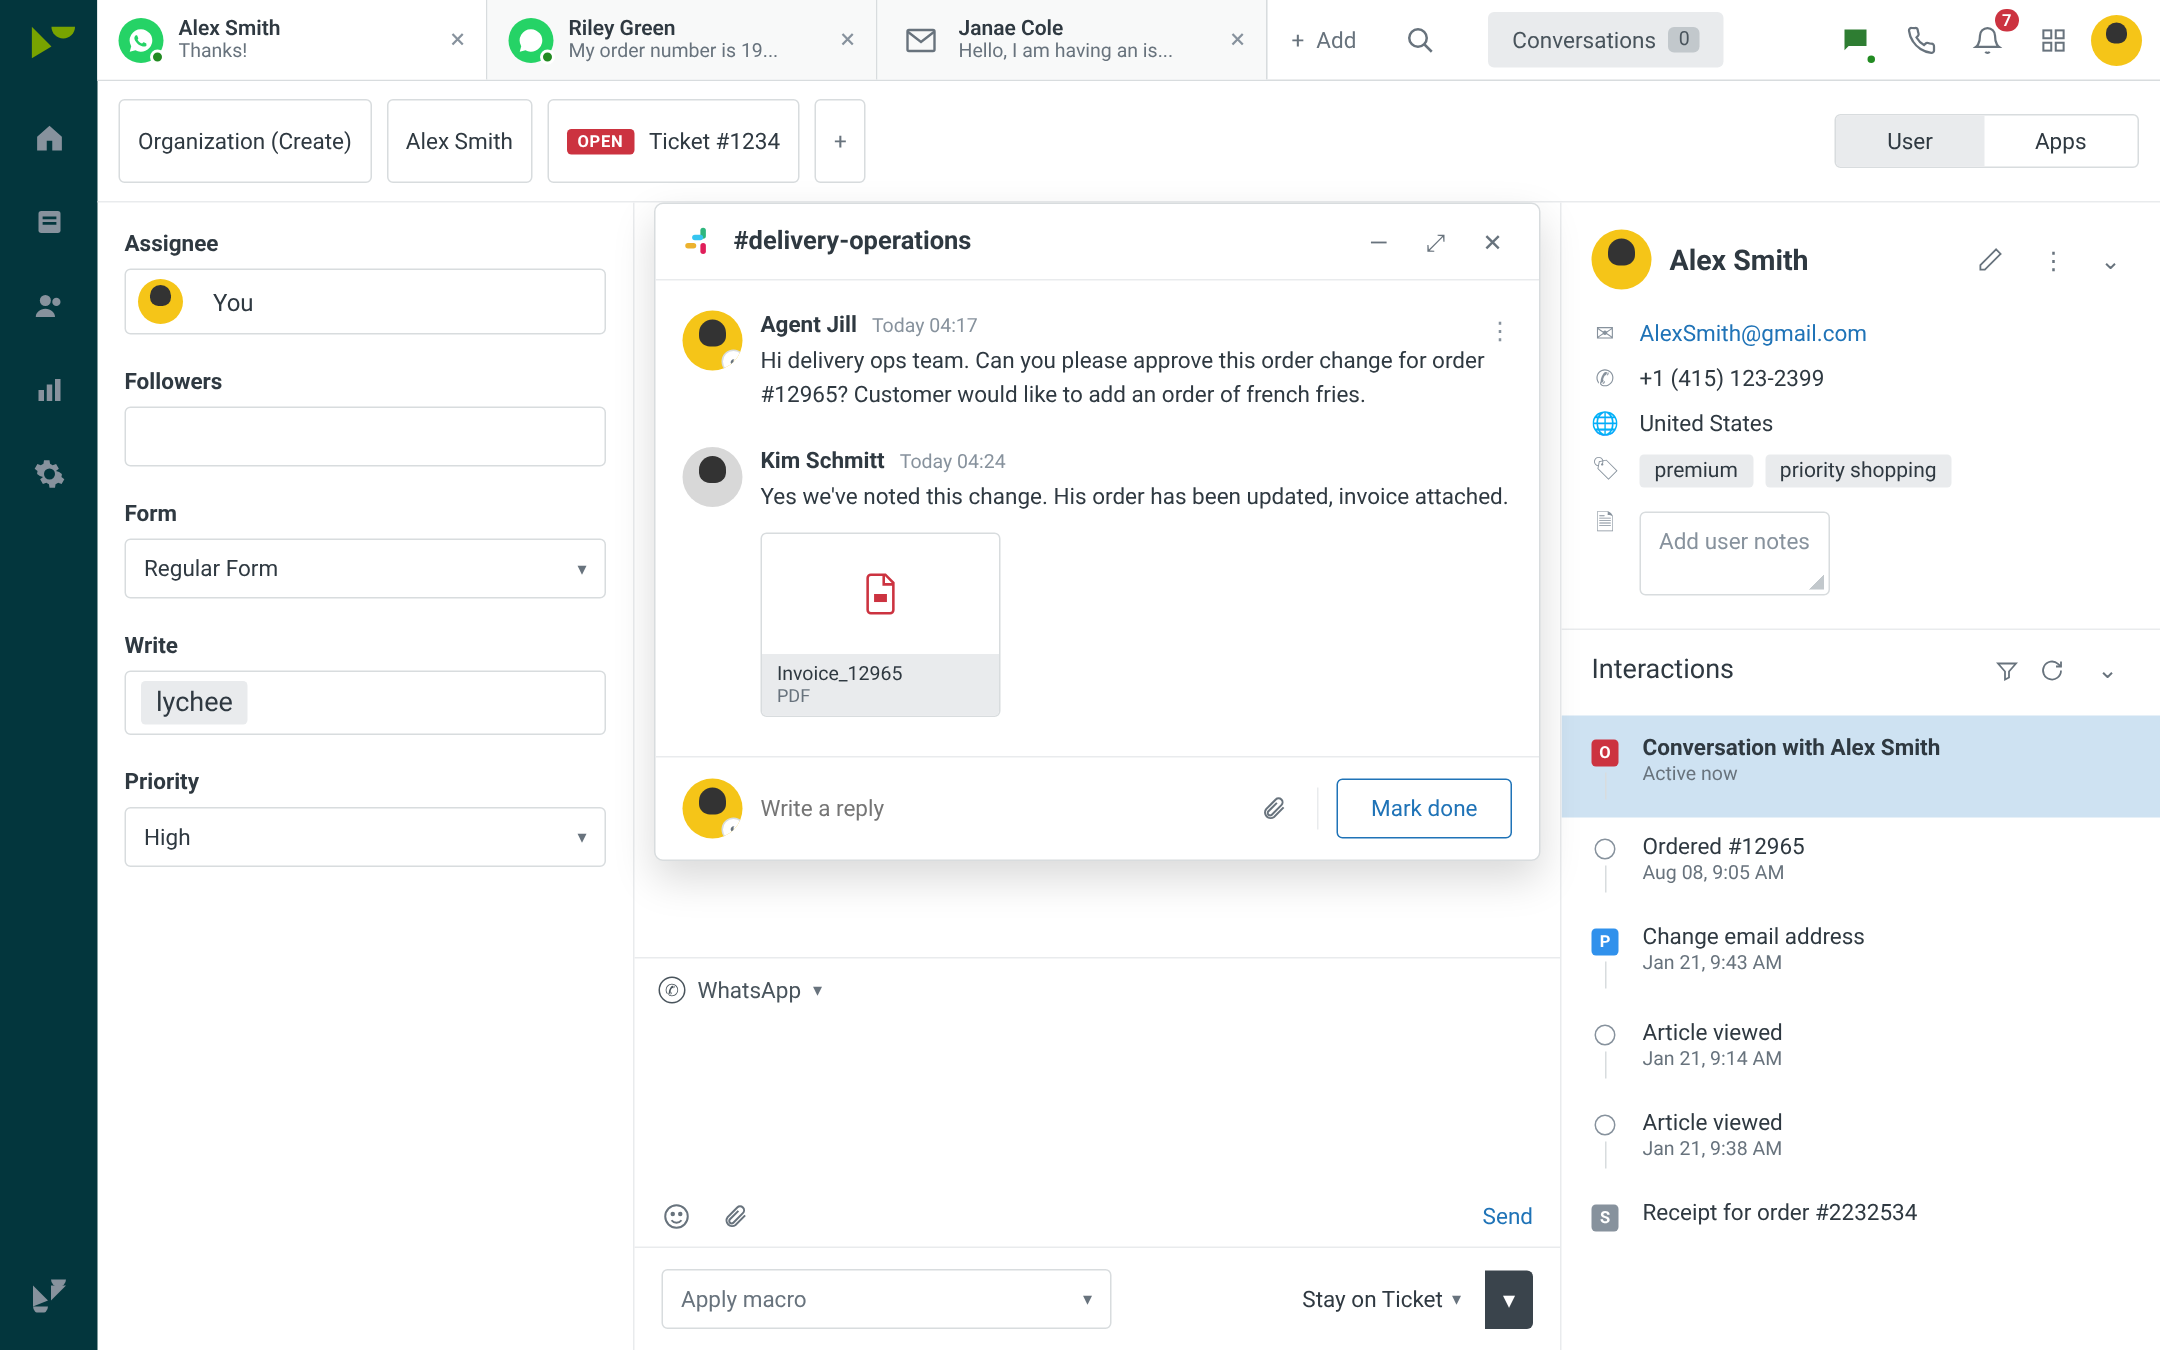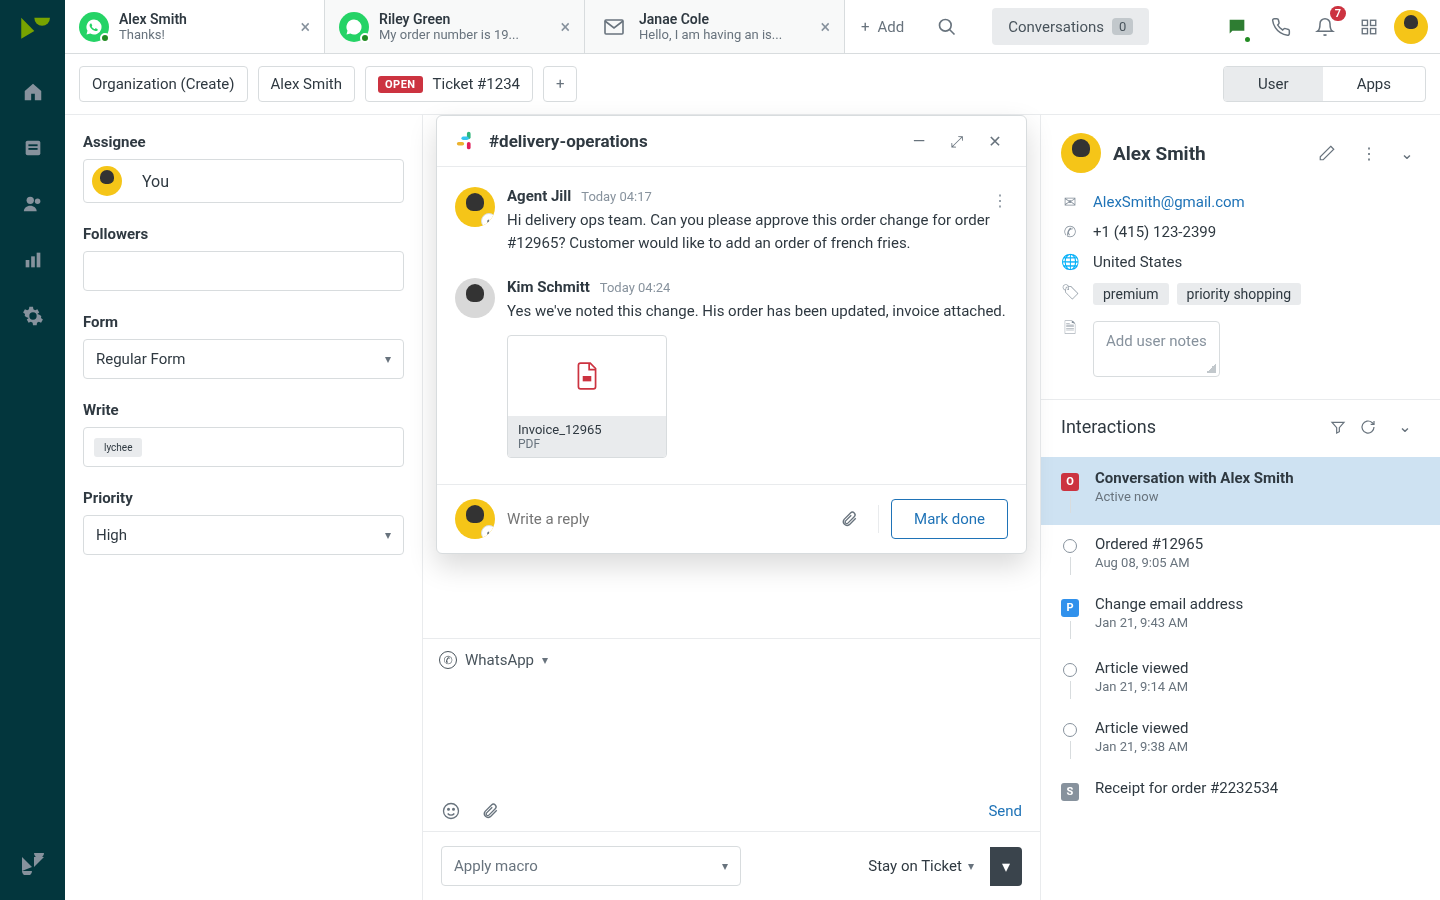--- a/index.html
+++ b/index.html
@@ -32,21 +32,21 @@
 .tabs .conv-pill .cnt { background:#c2c8cc; border-radius:4px; padding:1px 7px; font-size:13px; }
 .tabs .top-actions { display:flex; align-items:center; margin-left:auto; gap:6px; padding-right:12px; }
 .tabs .top-actions .icn { width:38px; height:38px; display:flex; align-items:center; justify-content:center; border-radius:4px; cursor:pointer; position:relative; color:#68737d; }
 .tabs .top-actions .icn.green { color:#2e7d32; }
 .tabs .top-actions .badge { position:absolute; top:-2px; right:-2px; background:#cc3340; color:#fff; font-size:11px; border-radius:10px; padding:1px 5px; font-weight:600; }
 .tabs .top-actions .me { width:34px; height:34px; border-radius:50%; background:#f5c518; position:relative; overflow:hidden; }
 .tabs .top-actions .me::after { content:''; position:absolute; left:10px; top:5px; width:14px; height:14px; background:#333; border-radius:50% 50% 40% 40%; }
 
 
 .pills { padding: 12px 14px; display:flex; gap:10px; align-items:center; border-bottom:1px solid #e9ebed; }
-.pill { border:1px solid #d8dcde; border-radius:4px; background:#fff; padding:8px 12px; font-size:15px; color:#2f3941; }
+.pill { border:1px solid #d8dcde; border-radius:4px; background:#fff; padding:18px 12px; font-size:15px; color:#2f3941; }
 .pill.multi { display:flex; align-items:center; gap:10px; }
 .pill .st-open { background:#cc3340; color:#fff; font-size:11px; font-weight:700; padding:2px 7px; border-radius:3px; letter-spacing:.5px; }
 .pill .cnt { background:#e9ebed; padding:0 7px; border-radius:3px; font-size:13px; }
 .pill.add { width:34px; text-align:center; color:#68737d; }
 .pills .seg { margin-left:auto; display:flex; border:1px solid #d8dcde; border-radius:4px; overflow:hidden; }
 .pills .seg .s { padding:8px 34px; font-size:15px; cursor:pointer; }
 .pills .seg .s.active { background:#e9ebed; }
 
 
 .body3 { flex:1; display:flex; min-height:0; }
@@ -56,21 +56,21 @@
 
 
 .fld-label { font-weight:700; font-size:15px; margin-bottom:8px; color:#2f3941; }
 .fld-group { margin-bottom:22px; }
 .assignee-box { border:1px solid #d8dcde; border-radius:4px; padding:6px 8px; display:flex; align-items:center; gap:20px; }
 .assignee-box .av { width:30px; height:30px; border-radius:50%; background:#f5c518; position:relative; overflow:hidden; }
 .assignee-box .av::after { content:''; position:absolute; left:8px; top:4px; width:14px; height:14px; background:#333; border-radius:50% 50% 40% 40%; }
 .input-box { border:1px solid #d8dcde; border-radius:4px; min-height:40px; padding:6px 10px; display:flex; align-items:center; gap:6px; font-size:15px; }
 .select-box { border:1px solid #d8dcde; border-radius:4px; height:40px; padding:0 12px; display:flex; align-items:center; justify-content:space-between; font-size:15px; color:#2f3941; cursor:pointer; }
 .chev { color:#68737d; font-size:12px; }
-.tag-chip { background:#e9ebed; padding:4px 10px; border-radius:3px; font-size:10px; }
+.tag-chip { background:#e9ebed; padding:4px 10px; border-radius:3px; font-size:18px; }
 
 
 .mid-composer { margin-top:auto; border-top:1px solid #e9ebed; }
 .channel-bar { padding:12px 16px; display:flex; align-items:center; gap:8px; color:#49545c; font-size:15px; }
 .wa-icon { width:18px; height:18px; border:1.5px solid #49545c; border-radius:50%; display:inline-flex; align-items:center; justify-content:center; font-size:11px; }
 .editor-area { height:110px; }
 .editor-icons { display:flex; align-items:center; gap:20px; padding:10px 18px; color:#68737d; }
 .editor-icons .send { margin-left:auto; color:#1f73b7; font-size:15px; cursor:pointer; }
 .macro-row { display:flex; align-items:center; gap:16px; padding:14px 18px; border-top:1px solid #e9ebed; }
 .macro-select { flex:0 0 300px; }

